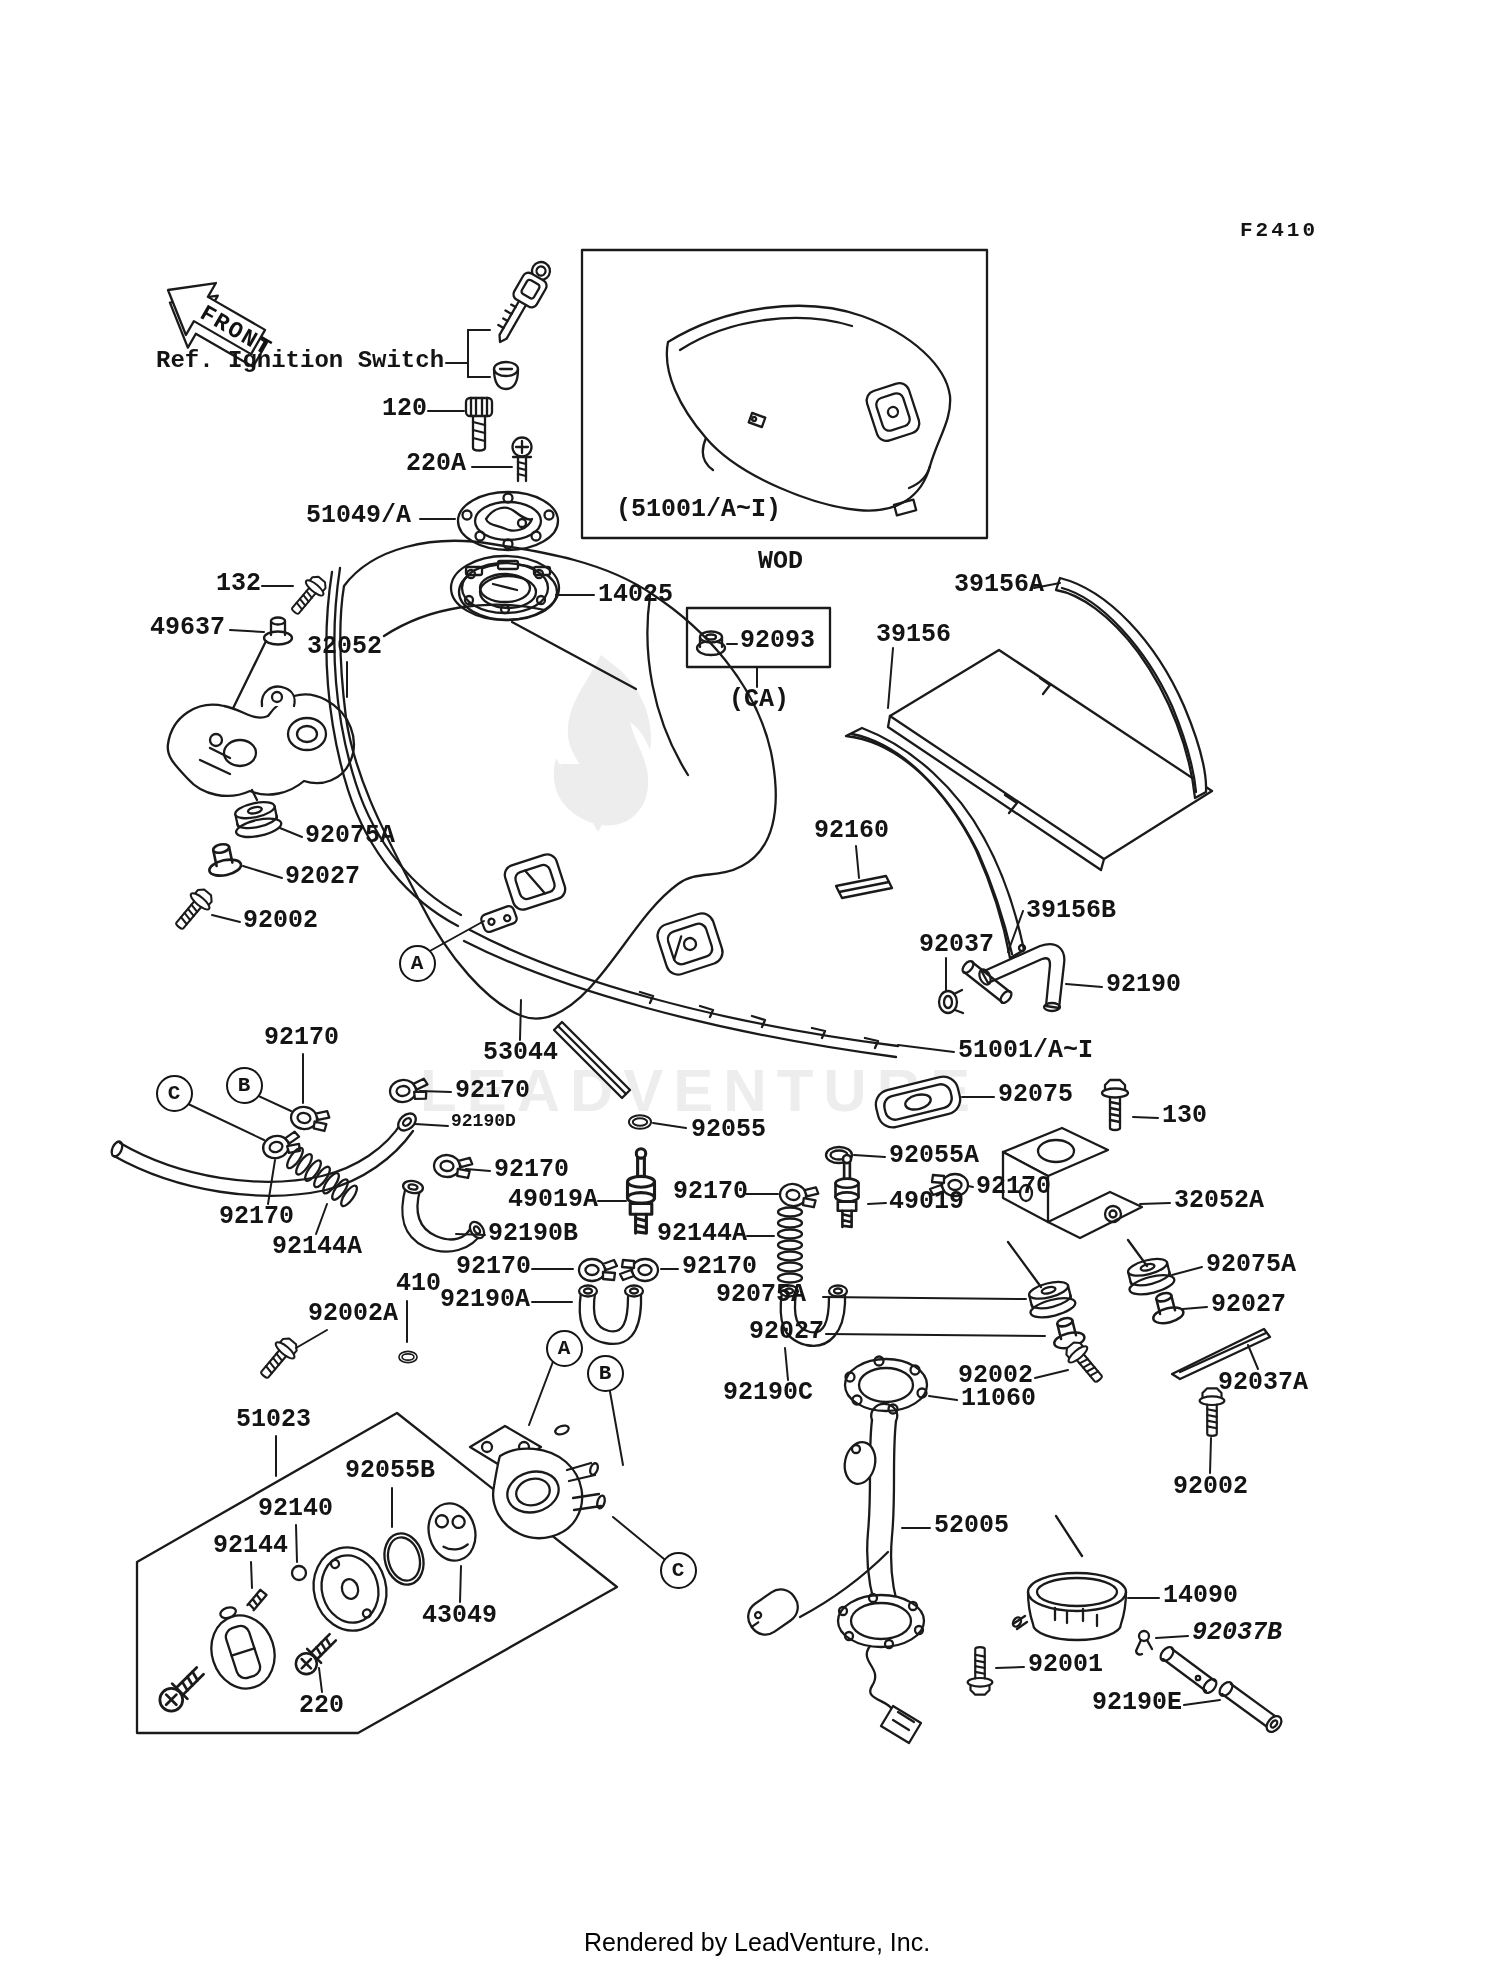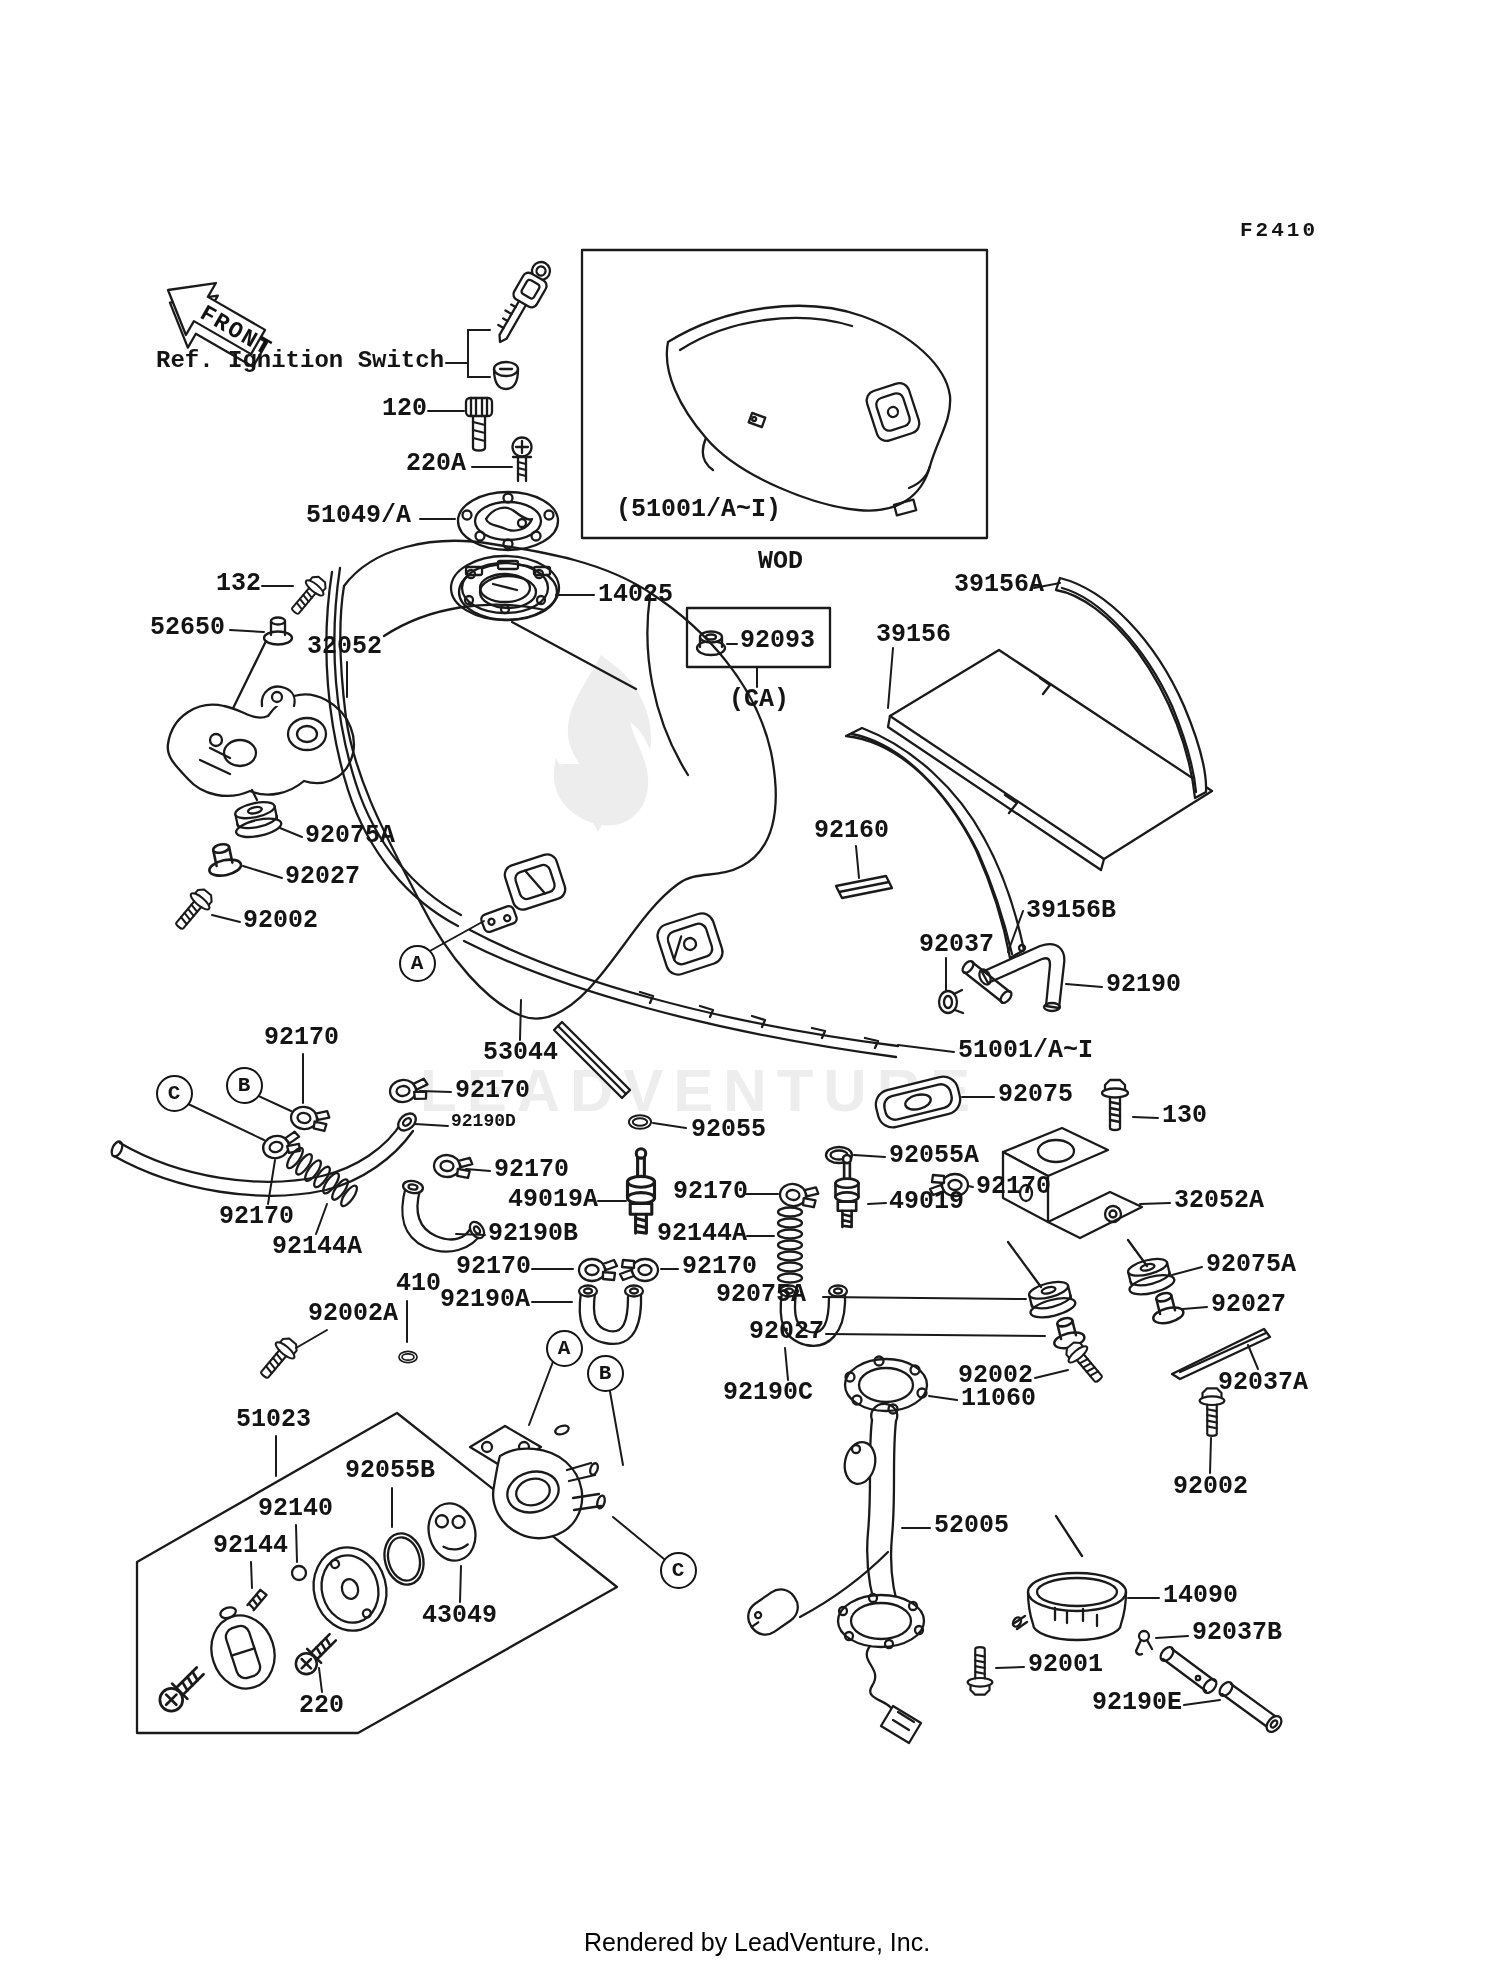--- a/index.html
+++ b/index.html
@@ -521,21 +521,21 @@
     </g>
   </svg>
 
   <div id="labels">
       <span class="plabel" style="left: 1240px; top: 220px; font-size: 21px; letter-spacing: 3px;">F2410</span>
       <span class="plabel" style="left: 156px; top: 348px; font-size: 24px;">Ref. Ignition Switch</span>
       <span class="plabel" style="left: 382px; top: 396px; font-size: 25px;">120</span>
       <span class="plabel" style="left: 406px; top: 451px; font-size: 25px;">220A</span>
       <span class="plabel" style="left: 306px; top: 503px; font-size: 25px;">51049/A</span>
       <span class="plabel" style="left: 216px; top: 571px; font-size: 25px;">132</span>
-      <span class="plabel" style="left: 150px; top: 615px; font-size: 25px;">52650</span>
+      <span class="plabel" style="left: 150px; top: 615px; font-size: 25px;">49637</span>
       <span class="plabel" style="left: 307px; top: 634px; font-size: 25px;">32052</span>
       <span class="plabel" style="left: 598px; top: 582px; font-size: 25px;">14025</span>
       <span class="plabel" style="left: 616px; top: 497px; font-size: 25px;">(51001/A~I)</span>
       <span class="plabel" style="left: 758px; top: 549px; font-size: 25px;">WOD</span>
       <span class="plabel" style="left: 740px; top: 628px; font-size: 25px;">92093</span>
       <span class="plabel" style="left: 729px; top: 687px; font-size: 25px;">(CA)</span>
       <span class="plabel" style="left: 954px; top: 572px; font-size: 25px;">39156A</span>
       <span class="plabel" style="left: 876px; top: 622px; font-size: 25px;">39156</span>
       <span class="plabel" style="left: 814px; top: 818px; font-size: 25px;">92160</span>
       <span class="plabel" style="left: 1026px; top: 898px; font-size: 25px;">39156B</span>
@@ -554,21 +554,21 @@
       <span class="plabel" style="left: 243px; top: 908px; font-size: 25px;">92002</span>
       <span class="plabel" style="left: 1206px; top: 1252px; font-size: 25px;">92075A</span>
       <span class="plabel" style="left: 1211px; top: 1292px; font-size: 25px;">92027</span>
       <span class="plabel" style="left: 716px; top: 1282px; font-size: 25px;">92075A</span>
       <span class="plabel" style="left: 749px; top: 1319px; font-size: 25px;">92027</span>
       <span class="plabel" style="left: 1218px; top: 1370px; font-size: 25px;">92037A</span>
       <span class="plabel" style="left: 958px; top: 1363px; font-size: 25px;">92002</span>
       <span class="plabel" style="left: 961px; top: 1386px; font-size: 25px;">11060</span>
       <span class="plabel" style="left: 1173px; top: 1474px; font-size: 25px;">92002</span>
       <span class="plabel" style="left: 1163px; top: 1583px; font-size: 25px;">14090</span>
-      <span class="plabel" style="left: 1192px; top: 1620px; font-size: 25px;">92037B</span>
+      <span class="plabel" style="left: 1192px; top: 1620px; font-size: 25px; font-style: italic;">92037B</span>
       <span class="plabel" style="left: 1028px; top: 1652px; font-size: 25px;">92001</span>
       <span class="plabel" style="left: 1092px; top: 1690px; font-size: 25px;">92190E</span>
       <span class="plabel" style="left: 934px; top: 1513px; font-size: 25px;">52005</span>
       <span class="plabel" style="left: 723px; top: 1380px; font-size: 25px;">92190C</span>
       <span class="plabel" style="left: 264px; top: 1025px; font-size: 25px;">92170</span>
       <span class="plabel" style="left: 483px; top: 1040px; font-size: 25px;">53044</span>
       <span class="plabel" style="left: 455px; top: 1078px; font-size: 25px;">92170</span>
       <span class="plabel" style="left: 451px; top: 1112px; font-size: 18px;">92190D</span>
       <span class="plabel" style="left: 494px; top: 1157px; font-size: 25px;">92170</span>
       <span class="plabel" style="left: 219px; top: 1204px; font-size: 25px;">92170</span>

